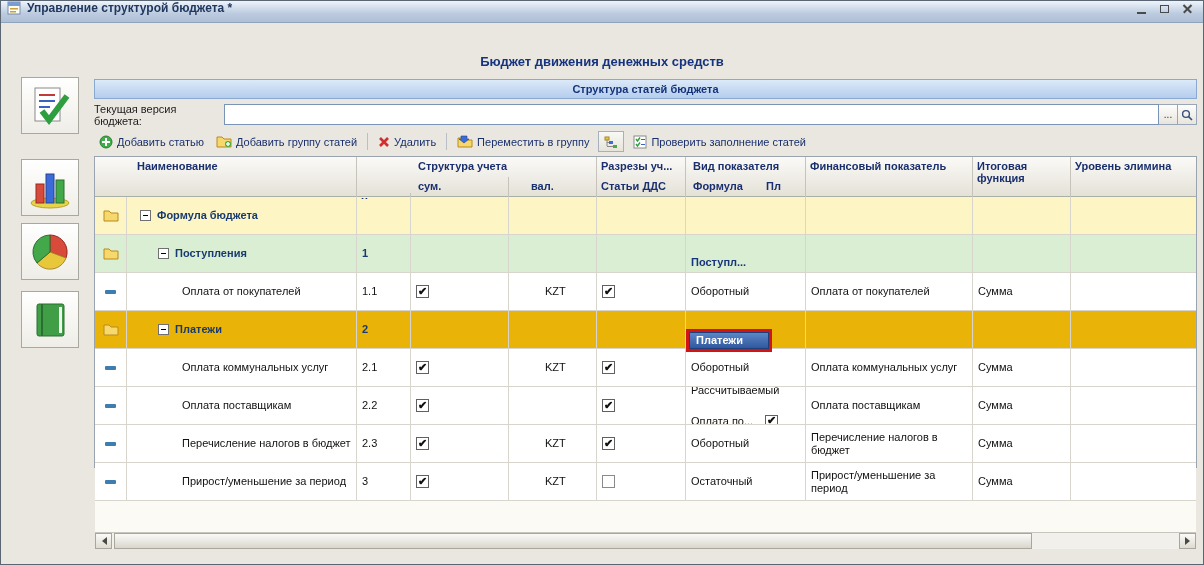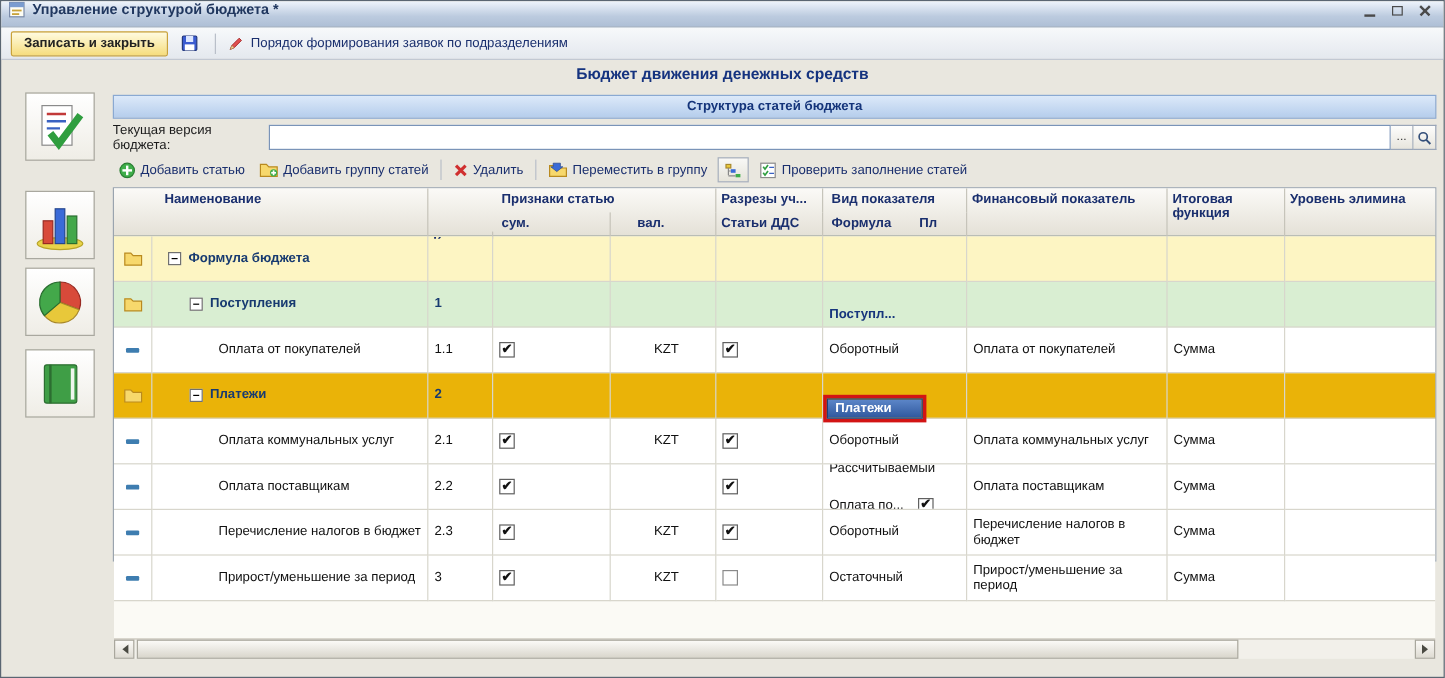--- a/index.html
+++ b/index.html
@@ -164,38 +164,20 @@
         </div>
       <div class="win-btn">
           <div class="glyph-max"></div>
         </div>
       <div class="win-btn">
           <div class="glyph-close"></div>
         </div>
     </div>
   </div>
 
-  <div class="toolbar">
-    <div class="btn-yellow">Записать и закрыть</div>
-    <div class="icon-btn">
-      <svg width="16" height="16" viewBox="0 0 16 16">
-        <rect x="2" y="2" width="12" height="12" rx="1" fill="#3a5bd0" stroke="#24397e"></rect>
-        <rect x="5" y="2" width="6" height="5" fill="#dce6ff"></rect>
-        <rect x="4" y="9" width="8" height="5" fill="#fff"></rect>
-      </svg>
-    </div>
-    <div class="tb-sep"></div>
-    <div class="flat-btn">
-      <svg width="15" height="15" viewBox="0 0 16 16">
-        <path d="M3 13 L4.5 9.5 L11 3 L13 5 L6.5 11.5 Z" fill="#e05050" stroke="#a02020" stroke-width="0.8"></path>
-        <path d="M3 13 L4.5 9.5 L6.5 11.5 Z" fill="#f3d9a0" stroke="#a08040" stroke-width="0.5"></path>
-      </svg>
-      <span>Порядок формирования заявок по подразделениям</span>
-    </div>
-  </div>
 
   <div class="page-title">Бюджет движения денежных средств</div>
 
   <div class="side-tile tile-1">
     <svg width="44" height="44" viewBox="0 0 44 44">
       <rect x="7" y="4" width="25" height="33" fill="#fff" stroke="#8a8a8a"></rect>
       <line x1="11" y1="11" x2="27" y2="11" stroke="#c23a3a" stroke-width="2"></line>
       <line x1="11" y1="17" x2="27" y2="17" stroke="#3a62c2" stroke-width="2"></line>
       <line x1="11" y1="23" x2="22" y2="23" stroke="#3a62c2" stroke-width="2"></line>
       <path d="M14 27 L21 36 L39 12" stroke="#2f9e3f" stroke-width="6" fill="none"></path>
@@ -292,21 +274,21 @@
       </svg>
       <span>Проверить заполнение статей</span>
     </div>
   </div>
 
   <div class="table-wrap">
 
     <div class="gcols ghead">
       <div class="hc h-name">Наименование</div>
       <div class="hc h-code">Код строки</div>
-      <div class="hc h-signs">Признаки статью</div>
+      <div class="hc h-signs">Структура учета</div>
       <div class="hc h-sum">сум.</div>
       <div class="hc h-val">вал.</div>
       <div class="hc h-sections">Разрезы уч...</div>
       <div class="hc h-dds">Статьи ДДС</div>
       <div class="hc h-vid">Вид показателя</div>
       <div class="hc h-fpl">
         <span>Формула</span>
         <span>Пл</span>
       </div>
       <div class="hc h-fin">Финансовый показатель</div>

